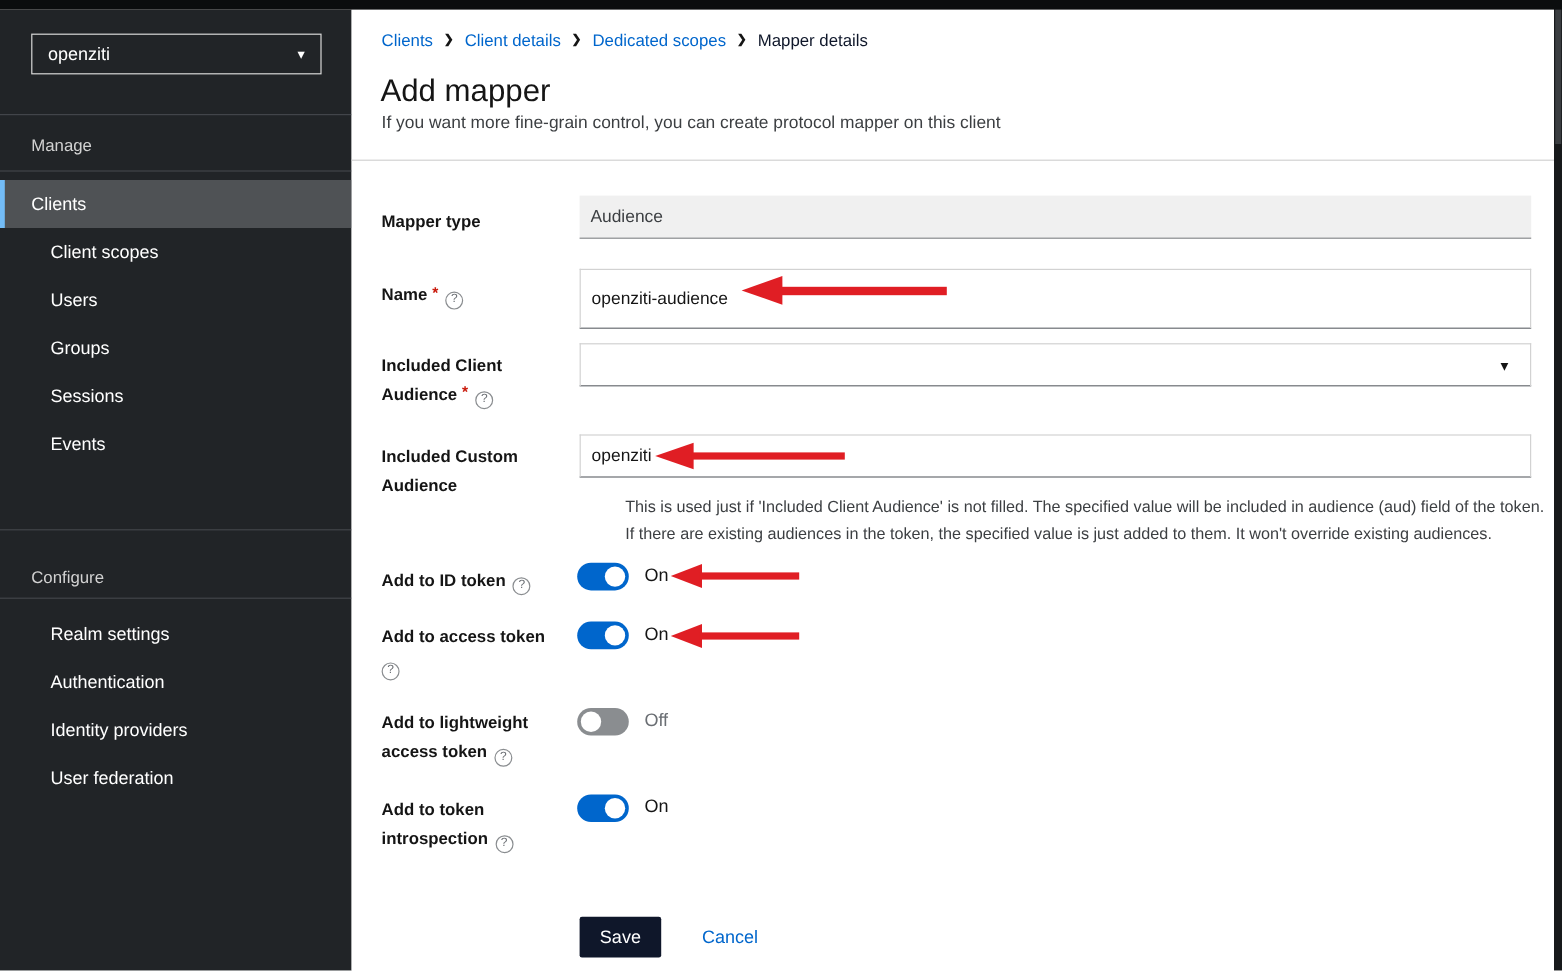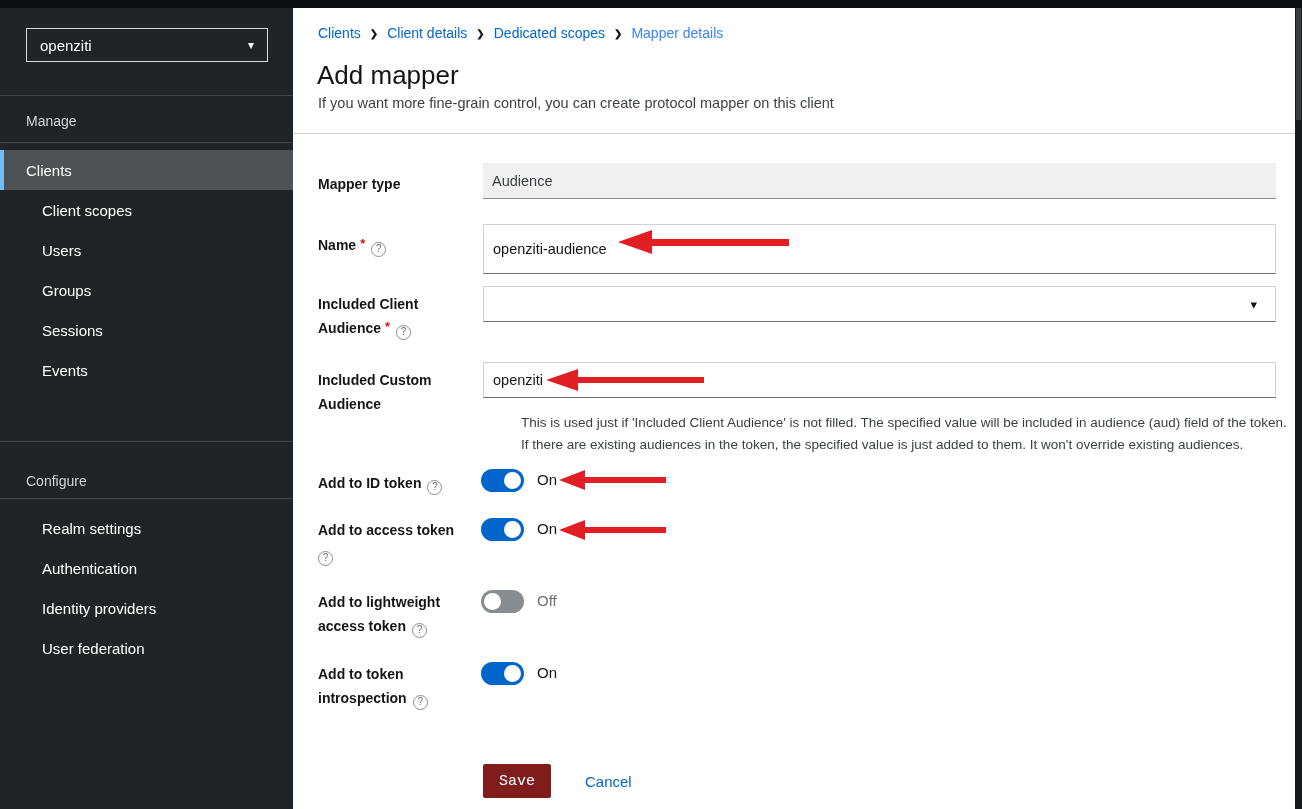--- a/index.html
+++ b/index.html
@@ -23,21 +23,21 @@
   .nav-section-title { position:absolute; left:26px; font-size:14px; color:#d2d2d2; }
   .nav-list { position:absolute; left:0; width:100%; list-style:none; }
   .nav-item { height:40px; display:flex; align-items:center; padding-left:42px; font-size:15px; color:#fff; cursor:pointer; }
   .nav-item.active { background:#4f5255; border-left:4px solid #73bcf7; padding-left:22px; }
 
   
   .content { position:absolute; top:8px; left:293px; right:7px; bottom:0; background:#fff; }
   .breadcrumb { position:absolute; top:17px; left:25px; display:flex; align-items:center; gap:9px; font-size:14px; }
   .breadcrumb a { color:#0066cc; text-decoration:none; cursor:pointer; }
   .breadcrumb .sep { color:#151515; font-size:10px; font-weight:bold; }
-  .breadcrumb .current { color:#3b82f6; }
+  .breadcrumb .current { color:#0f172a; }
   .page-title { position:absolute; top:52px; left:24px; font-size:26px; font-weight:500; color:#151515; }
   .page-subtitle { position:absolute; top:87px; left:25px; font-size:14.5px; color:#3c3f42; }
   .header-divider { position:absolute; top:125px; left:0; width:100%; height:1px; background:#d2d2d2; }
 
   .form-label { position:absolute; left:25px; width:160px; font-size:14px; font-weight:bold; color:#151515; line-height:24px; }
   .req { color:#c9190b; font-size:13px; margin-left:4px; position:relative; top:-2px; }
   .help-icon { display:inline-flex; width:15px; height:15px; border:1px solid #8a8d90; border-radius:50%;
     color:#6a6e73; font-size:10px; font-weight:normal; align-items:center; justify-content:center;
     margin-left:6px; position:relative; top:2px; cursor:pointer; }
   .field { position:absolute; left:190px; width:793px; height:36px; background:#fff;
@@ -50,22 +50,22 @@
 
   .toggle { position:absolute; left:188px; width:43px; height:23px; border-radius:12px; cursor:pointer; }
   .toggle.on { background:#0066cc; }
   .toggle.off { background:#8a8d90; }
   .toggle .knob { position:absolute; top:3px; width:17px; height:17px; border-radius:50%; background:#fff; }
   .toggle.on .knob { right:3px; }
   .toggle.off .knob { left:3px; }
   .toggle-state { position:absolute; left:244px; font-size:15px; color:#151515; }
   .toggle-state.off { color:#6a6e73; }
 
-  .save-btn { position:absolute; left:190px; top:756px; width:68px; height:34px; background:#7f1d1d; color:#fff;
-    border:none; border-radius:2px; font-size:15px; font-family:Liberation Mono, monospace; cursor:pointer; }
+  .save-btn { position:absolute; left:190px; top:756px; width:68px; height:34px; background:#0f172a; color:#fff;
+    border:none; border-radius:2px; font-size:15px; font-family:Liberation Sans, sans-serif; cursor:pointer; }
   .cancel-link { position:absolute; left:292px; top:765px; font-size:15px; color:#0066cc; text-decoration:none; cursor:pointer; }
 
   
   .arrow { position:absolute; z-index:4; }
   .arrow .head { position:absolute; left:0; top:0; width:0; height:0; }
   .arrow .shaft { position:absolute; right:0; background:#e01e24; }
 </style>
 </head>
 <body>
 

